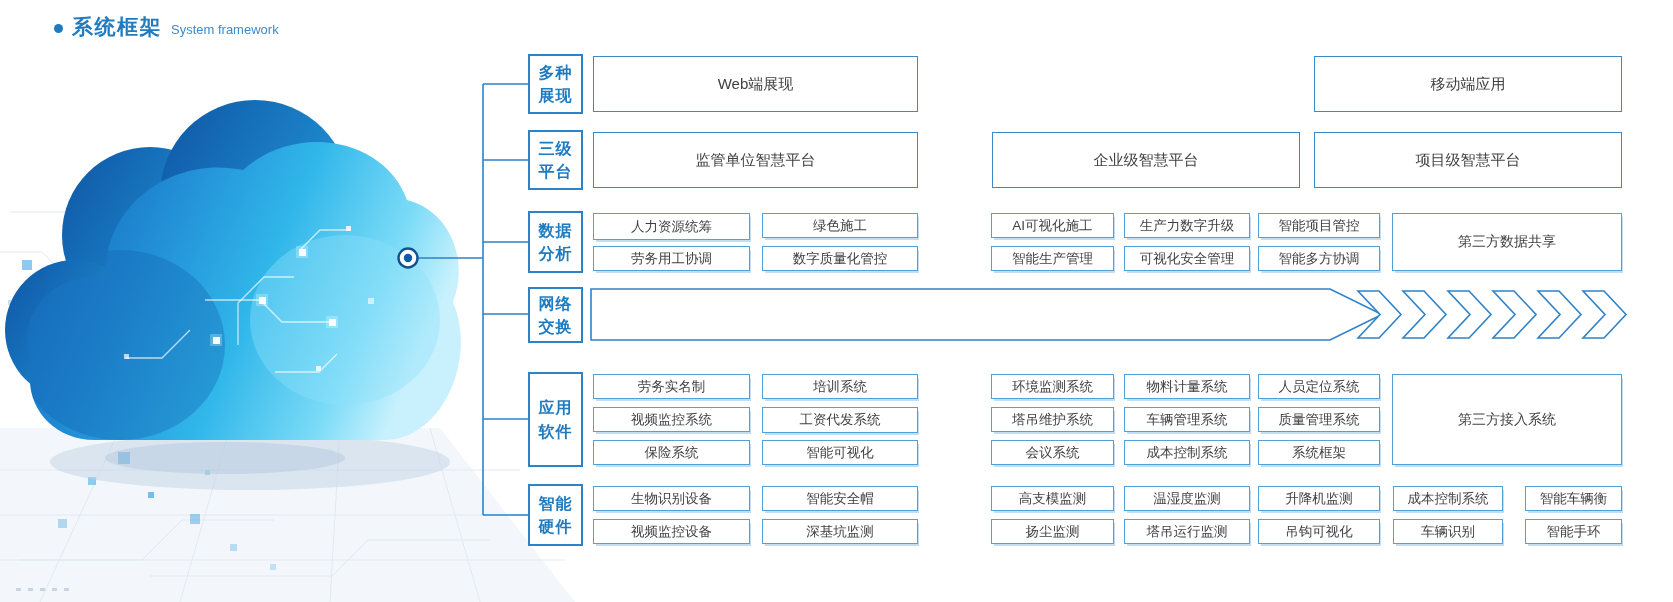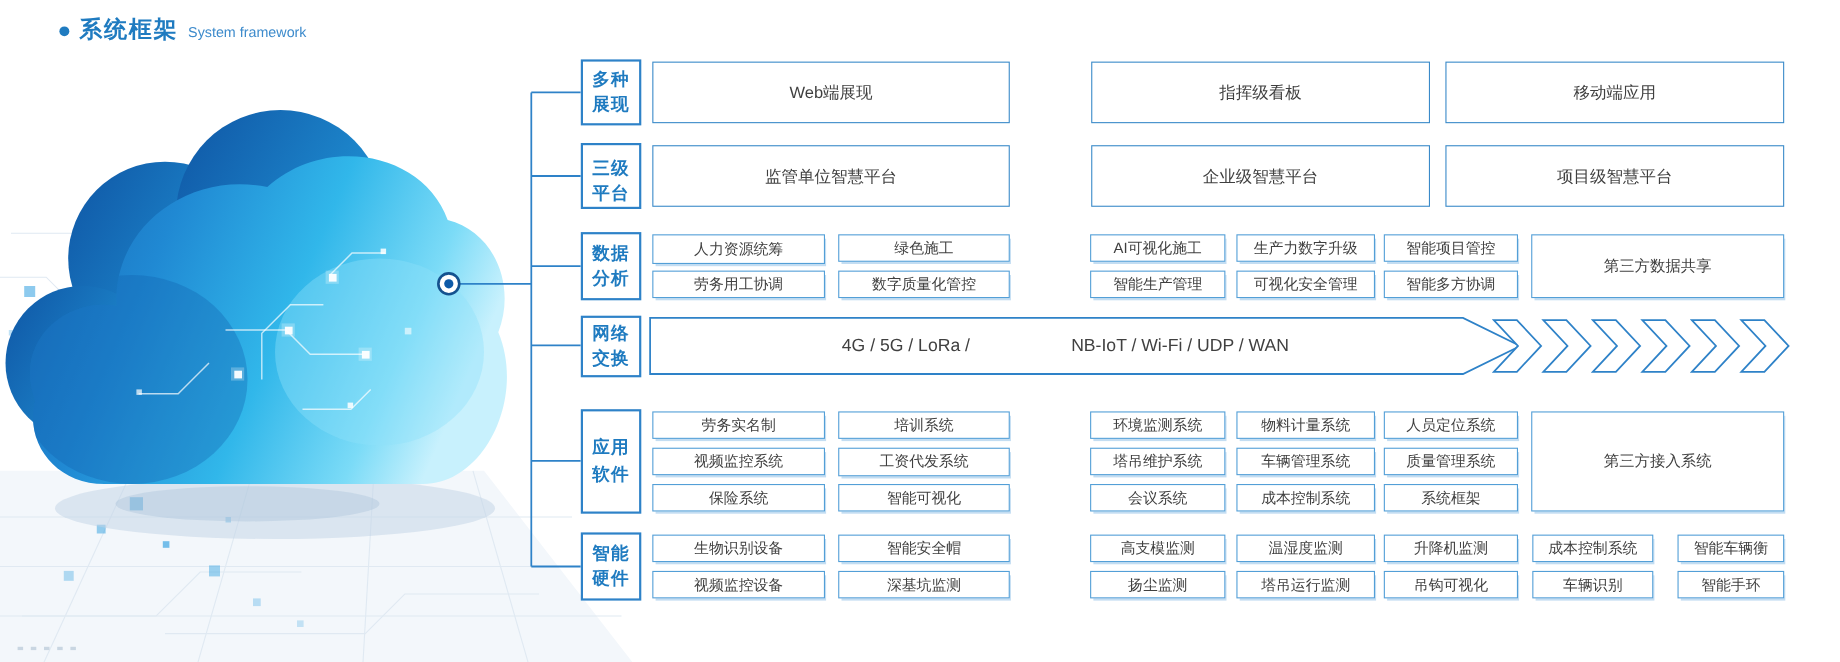--- a/index.html
+++ b/index.html
@@ -143,34 +143,29 @@
         <polygon points="1583,291 1604,291 1626,314.5 1604,338 1583,338 1605,314.5" fill="#ffffff" stroke="#2e82c8" stroke-width="1.6"></polygon>
       </g>
   </svg>
 
   <header class="title">
     <span class="bullet"></span>
     <span class="title-zh">系统框架</span>
     <span class="title-en">System framework</span>
   </header>
 
-  <div class="net-text">
-    <span>4G / 5G / LoRa /</span>
-    <span>NB-IoT / Wi-Fi / UDP / WAN</span>
-  </div>
 
   <div class="layer" id="diagram">
       <div class="box box--cat" style="left: 528px; top: 54px; width: 55px; height: 60px;">
         <span>多种</span>
         <span>展现</span>
       </div>
       <div class="box box--wide" style="left: 593px; top: 56px; width: 325px; height: 56px;">Web端展现</div>
-      <div class="box box--wide" style="left: 992px; top: 56px; width: 308px; height: 56px;">指挥级看板</div>
       <div class="box box--wide" style="left: 1314px; top: 56px; width: 308px; height: 56px;">移动端应用</div>
-      <div class="box box--cat" style="left: 528px; top: 130px; width: 55px; height: 60px; justify-content: flex-end;">
+      <div class="box box--cat" style="left: 528px; top: 130px; width: 55px; height: 60px;">
         <span>三级</span>
         <span>平台</span>
       </div>
       <div class="box box--wide" style="left: 593px; top: 132px; width: 325px; height: 56px;">监管单位智慧平台</div>
       <div class="box box--wide" style="left: 992px; top: 132px; width: 308px; height: 56px;">企业级智慧平台</div>
       <div class="box box--wide" style="left: 1314px; top: 132px; width: 308px; height: 56px;">项目级智慧平台</div>
       <div class="box box--cat" style="left: 528px; top: 211px; width: 55px; height: 62px;">
         <span>数据</span>
         <span>分析</span>
       </div>

